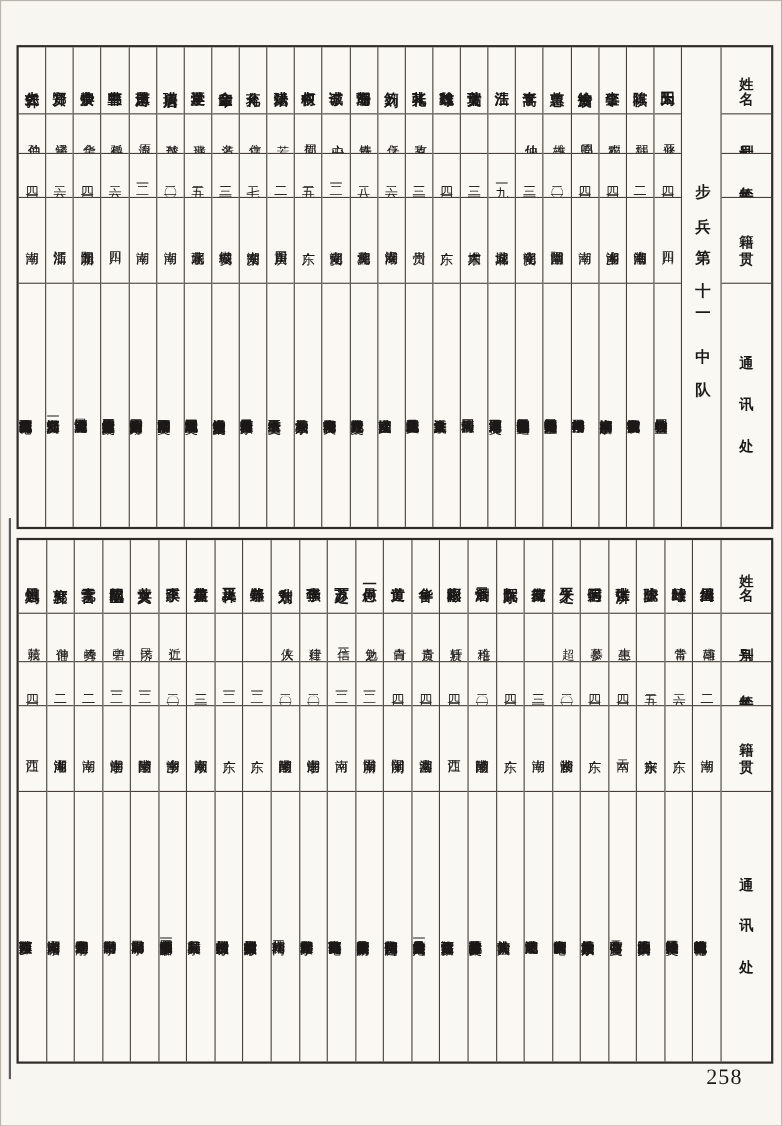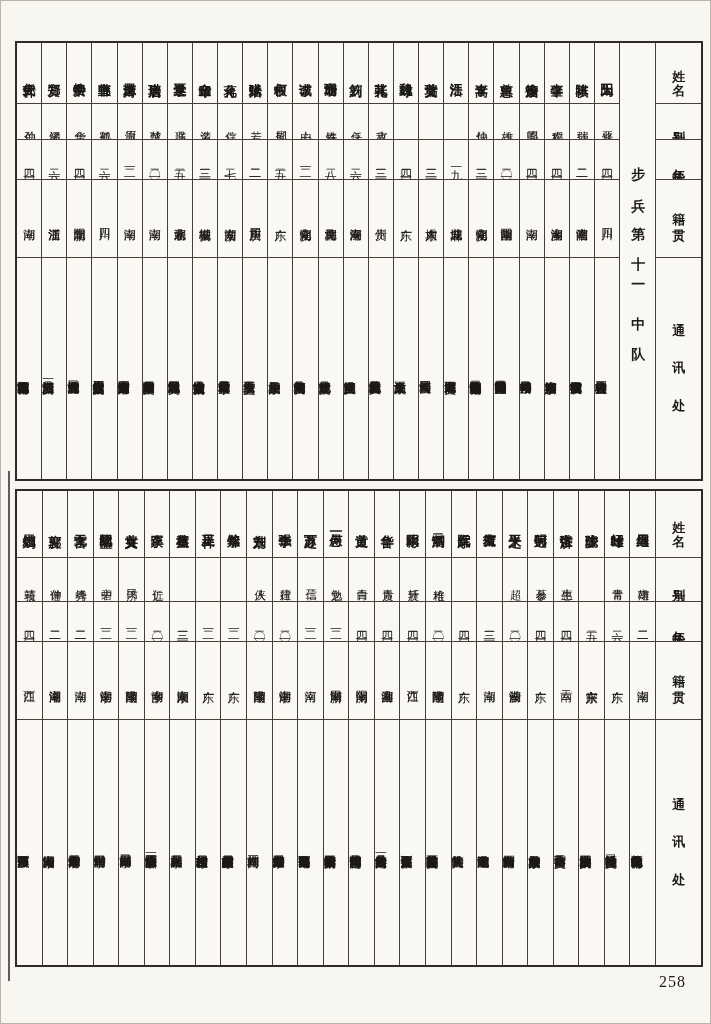--- a/index.html
+++ b/index.html
@@ -24,21 +24,21 @@
   .c-origin{height:78px;font-size:12px;}
   .c-addr{flex:1 1 auto;justify-content:flex-start;padding-top:6px;font-size:12px;}
   .hdr-col .cell{font-size:13px;font-weight:700;}
   .hdr-col .c-addr{justify-content:center;padding-top:0;}
   .ls-name{letter-spacing:13px;}
   .ls-alias{letter-spacing:1px;}
   .ls-age{letter-spacing:1px;}
   .ls-origin{letter-spacing:16px;}
   .ls-addr{letter-spacing:38px;}
   .unit-label{font-size:14px;font-weight:700;letter-spacing:30px;}
-  .page-number{position:absolute;right:24px;bottom:32px;font-size:16px;letter-spacing:1px;}
+  .page-number{position:absolute;right:35px;bottom:32px;font-size:20px;letter-spacing:1px;}
 </style>
 </head>
 <body>
 
 <div class="sheet">
   <div class="scan-edge"></div>
 
   <div class="roster top" id="table-0">
     <div class="col hdr-col">
       <div class="cell c-name">

